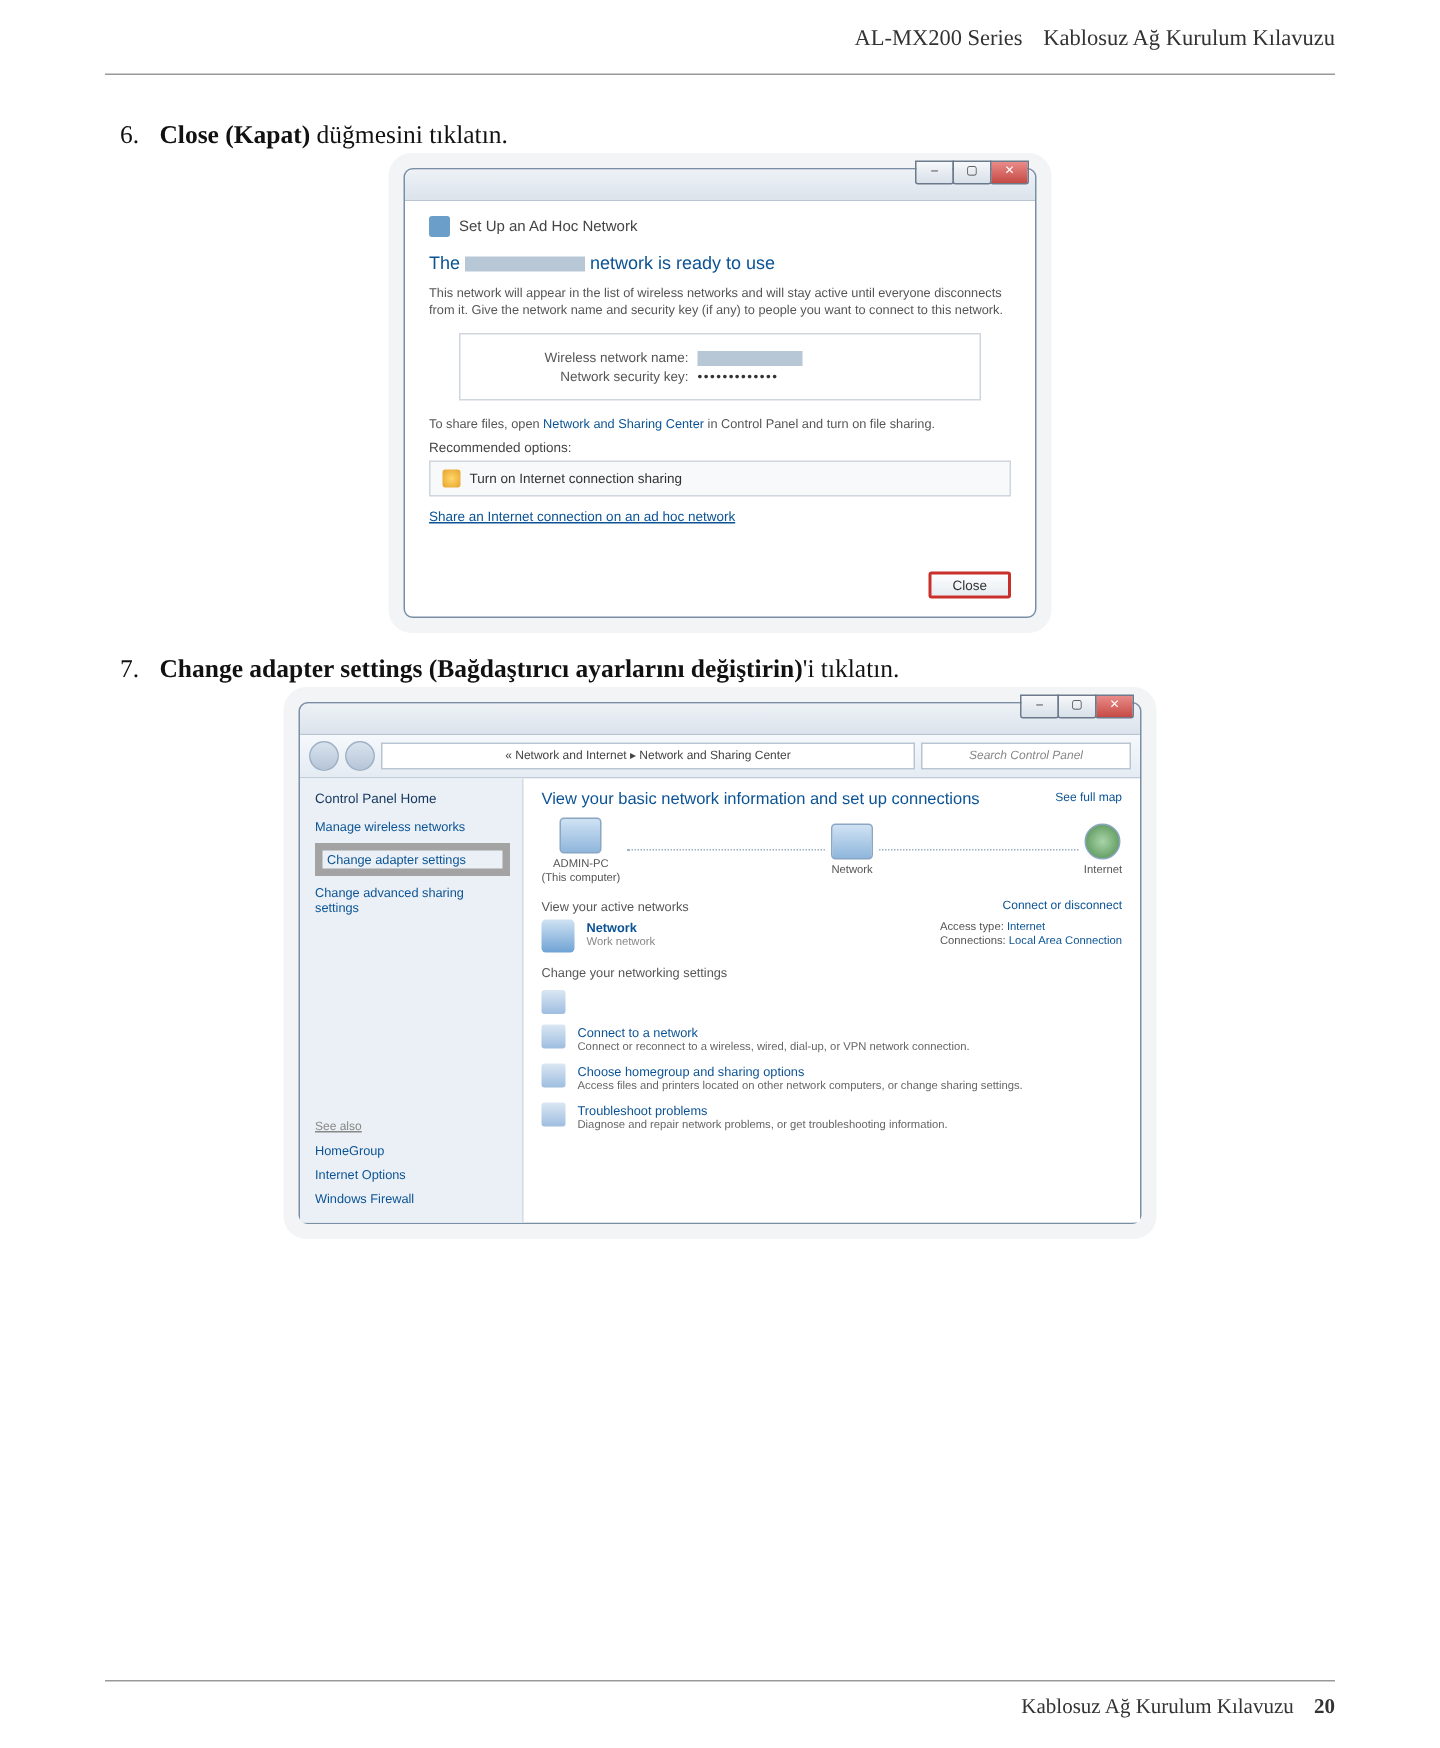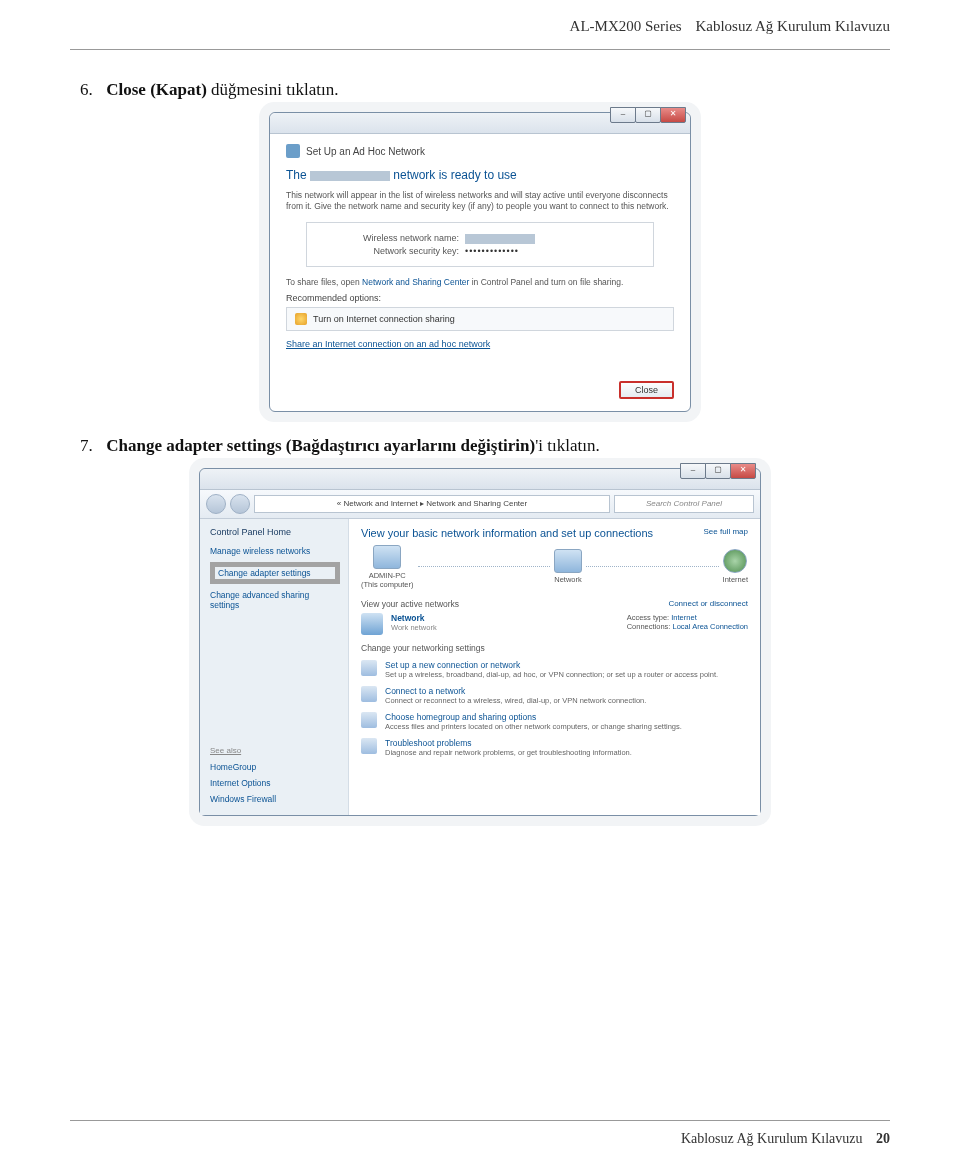--- a/index.html
+++ b/index.html
@@ -348,24 +348,20 @@
             </div>
             <div class="active-right">
               <div><span>Access type:</span> <span class="v">Internet</span></div>
               <div><span>Connections:</span> <span class="v">Local Area Connection</span></div>
             </div>
           </div>
           <div class="cp-sec-title">Change your networking settings</div>
           <div class="cp-tasks">
             <div class="task">
               <div class="task-ic"></div>
-              <div>
-                  <div class="task-title">Set up a new connection or network</div>
-                  <div class="task-desc">Set up a wireless, broadband, dial-up, ad hoc, or VPN connection; or set up a router or access point.</div>
-                </div>
             </div>
             <div class="task">
               <div class="task-ic"></div>
               <div>
                   <div class="task-title">Connect to a network</div>
                   <div class="task-desc">Connect or reconnect to a wireless, wired, dial-up, or VPN network connection.</div>
                 </div>
             </div>
             <div class="task">
               <div class="task-ic"></div>

